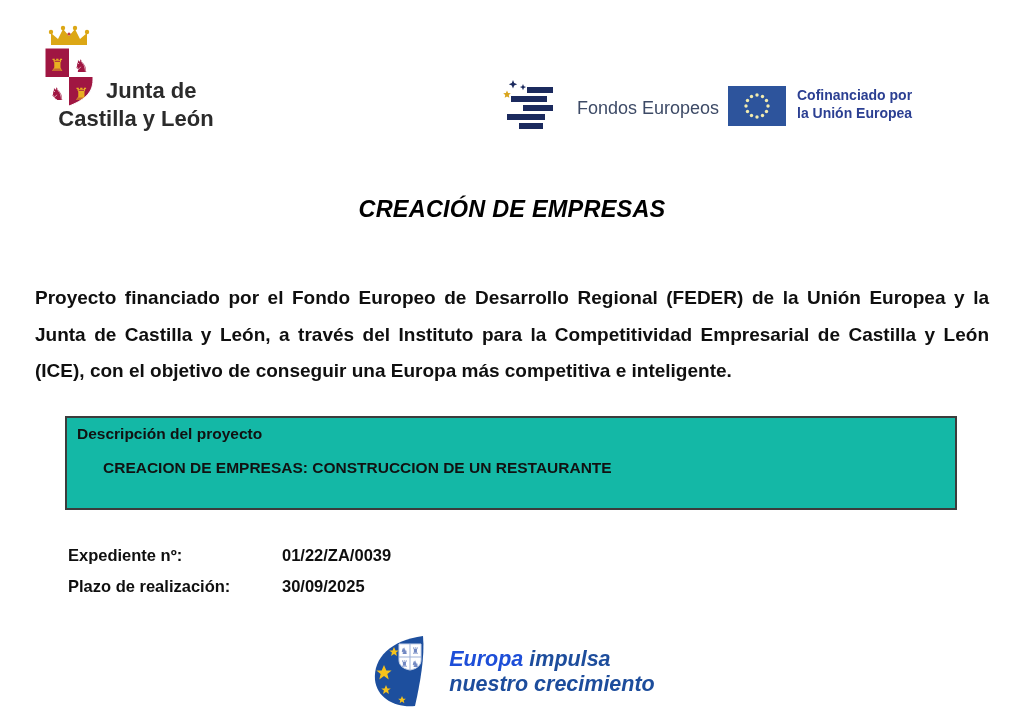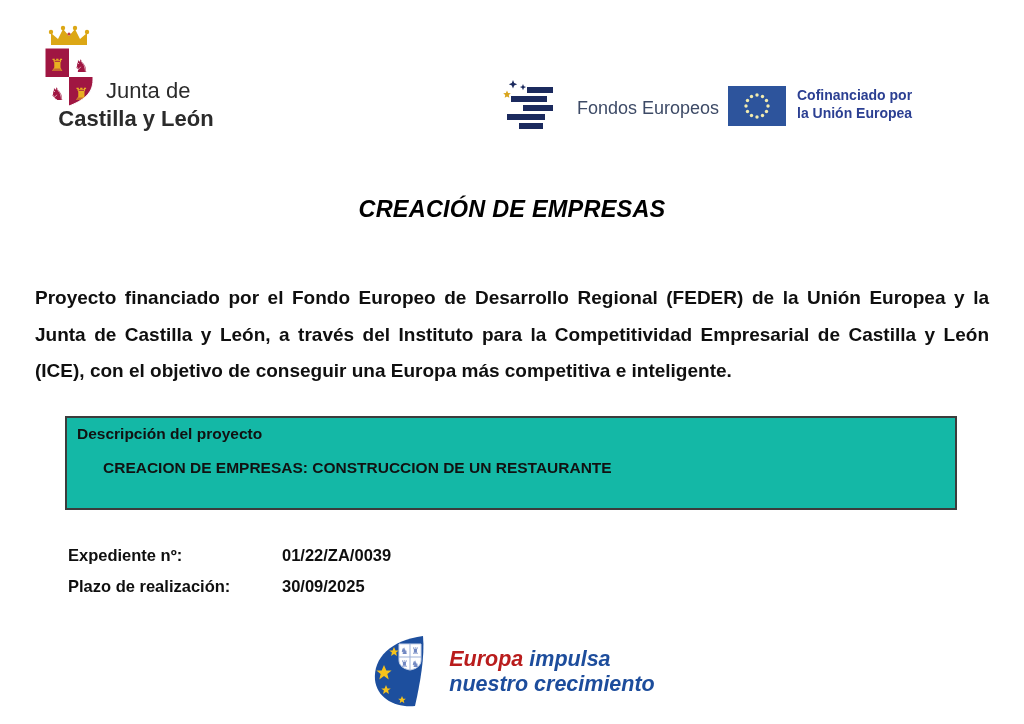--- a/index.html
+++ b/index.html
@@ -10,21 +10,21 @@
     height: 724px;
     background: #ffffff;
     font-family: "Liberation Sans", sans-serif;
     overflow: hidden;
     color: #111;
   }
 
   
   .junta { position: absolute; left: 38px; top: 24px; width: 196px; color: #2b2b2b; }
   .junta-top { display: flex; align-items: flex-end; }
-  .junta-line1 { font-size: 22px; font-weight: 400; margin-left: 6px; margin-bottom: 4px; white-space: nowrap; }
+  .junta-line1 { font-size: 22px; font-weight: 700; margin-left: 6px; margin-bottom: 4px; white-space: nowrap; }
   .junta-line2 { font-size: 22px; font-weight: 700; margin-top: -2px; text-align: center; white-space: nowrap; }
 
   .ice { position: absolute; left: 266px; top: 60px; display: flex; }
   .ice-tagline { margin-top: 34px; width: 100px; text-align: right; color: #9a9a9a; font-size: 10.5px; line-height: 11.5px; }
   .ice-word { margin-left: 8px; }
   .ice-letters { font-size: 56px; line-height: 50px; font-weight: 400; letter-spacing: 2px; color: #272727; }
   .ice-letters .green { color: #a6ce39; }
   .ice-swoosh { position: absolute; left: 72px; top: 74px; }
 
   .fondos { position: absolute; left: 503px; top: 80px; display: flex; align-items: center; }
@@ -54,21 +54,21 @@
 
   .fields { position: absolute; left: 68px; top: 546px; }
   .field-row { display: flex; margin-bottom: 12px; font-size: 16.5px; font-weight: 700; color: #0f0f0f; }
   .field-label { width: 214px; }
   .field-value { white-space: nowrap; }
 
   
   .footer-logo { position: absolute; left: 0; top: 636px; width: 100%; display: flex; justify-content: center; align-items: center; }
   .footer-emblem { margin-right: 6px; }
   .footer-text { font-style: italic; font-weight: 700; font-size: 21.5px; line-height: 25px; color: #1d4d9c; white-space: nowrap; }
-  .footer-text .europa { color: #b91c1c; margin-right: 6px; }
+  .footer-text .europa { color: #1d4ed8; margin-right: 6px; }
   svg { display: block; }
 </style>
 </head>
 <body>
 
 <div class="page">
 
   <div class="junta">
     <div class="junta-top">
       <span>

